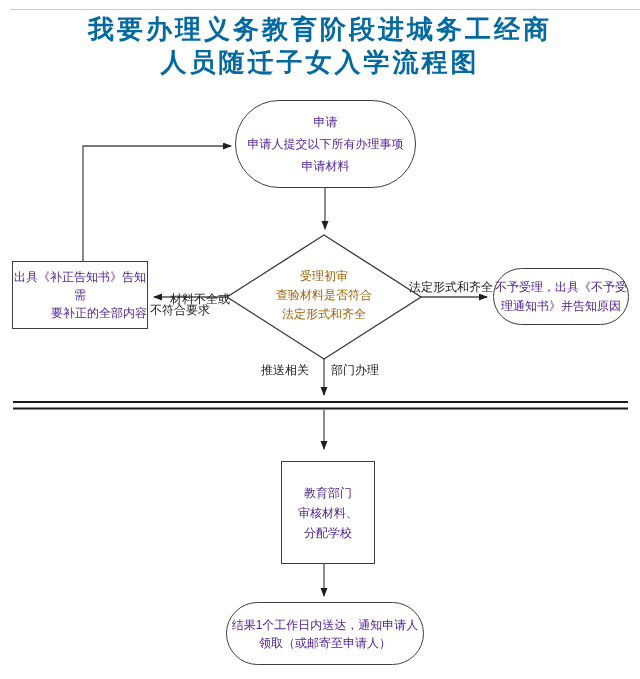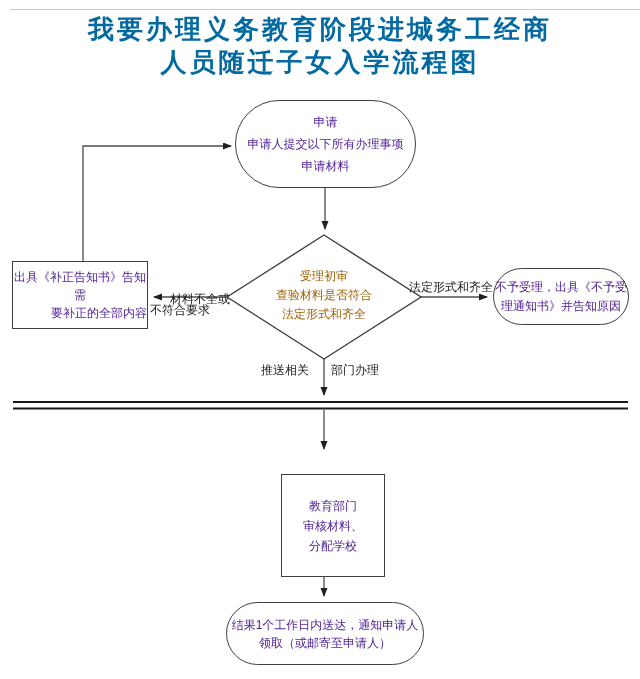--- a/index.html
+++ b/index.html
@@ -15,21 +15,21 @@
   }
   svg.connectors{position:absolute;top:0;left:0;width:640px;height:679px;}
   .node{
     position:absolute;box-sizing:border-box;border:1.4px solid #3f3f3f;background:#ffffff;
     display:flex;flex-direction:column;align-items:center;justify-content:center;
     font-size:12px;text-align:center;color:#4c1d95;
   }
   .stadium-start{left:235px;top:100px;width:181px;height:88px;border-radius:44px;line-height:22px;}
   .box-correction{left:12px;top:261px;width:136px;height:68px;line-height:18px;border-width:1.2px;align-items:flex-end;}
   .stadium-reject{left:493px;top:268px;width:136px;height:57px;border-radius:29px;line-height:19px;}
-  .box-education{left:281px;top:474px;width:104px;height:103px;line-height:20px;}
+  .box-education{left:281px;top:461px;width:94px;height:103px;line-height:20px;}
   .stadium-result{left:226px;top:602px;width:198px;height:63px;border-radius:32px;line-height:18px;}
   .decision-text{
     position:absolute;left:234px;top:267px;width:180px;text-align:center;
     font-size:12px;line-height:19px;color:#a16207;
   }
   .edge-label{position:absolute;font-size:12px;color:#1a1a1a;white-space:nowrap;}
   .lbl-incomplete-top{left:150px;top:279px;width:80px;text-align:right;margin-top:12px;}
   .lbl-incomplete-bottom{left:150px;top:302px;width:80px;text-align:left;}
   .lbl-invalid-form{left:409px;top:279px;width:82px;text-align:center;}
   .lbl-push-left{left:236px;top:362px;width:73px;text-align:right;}

